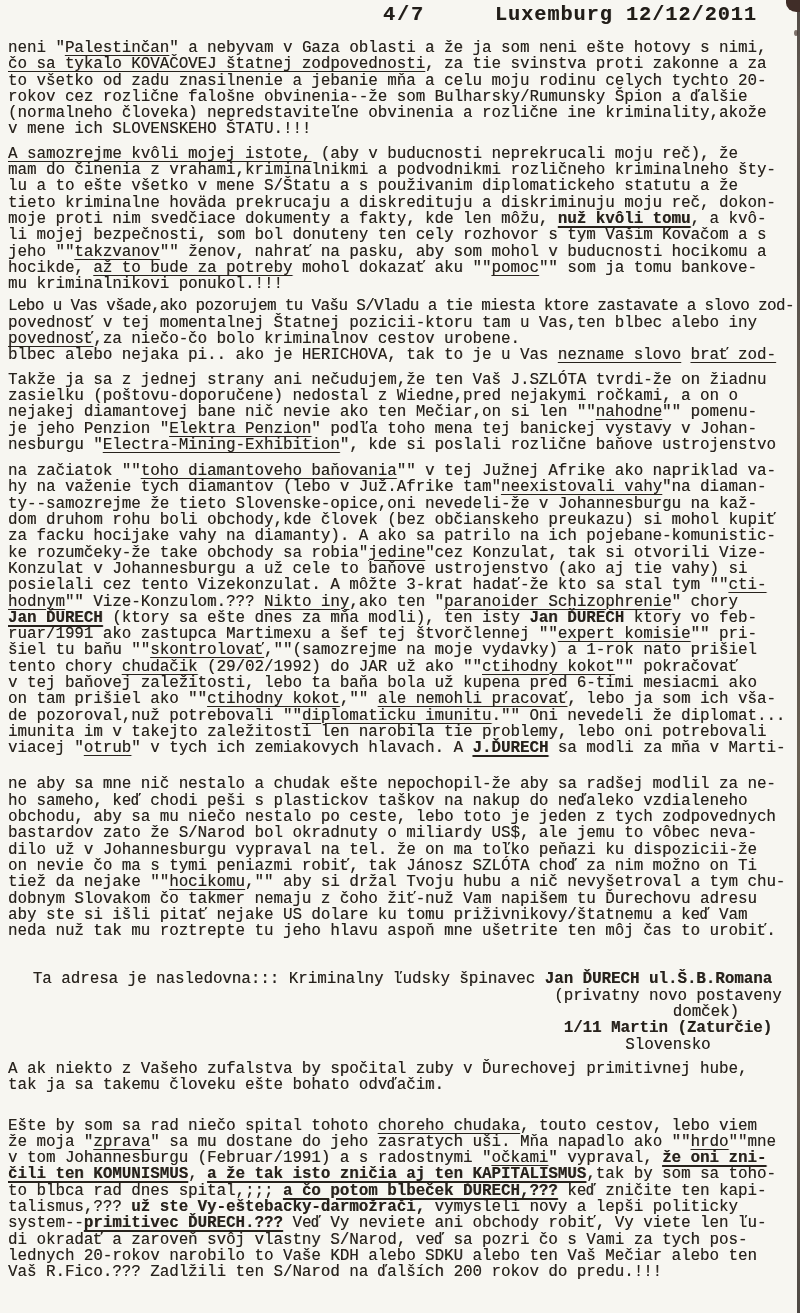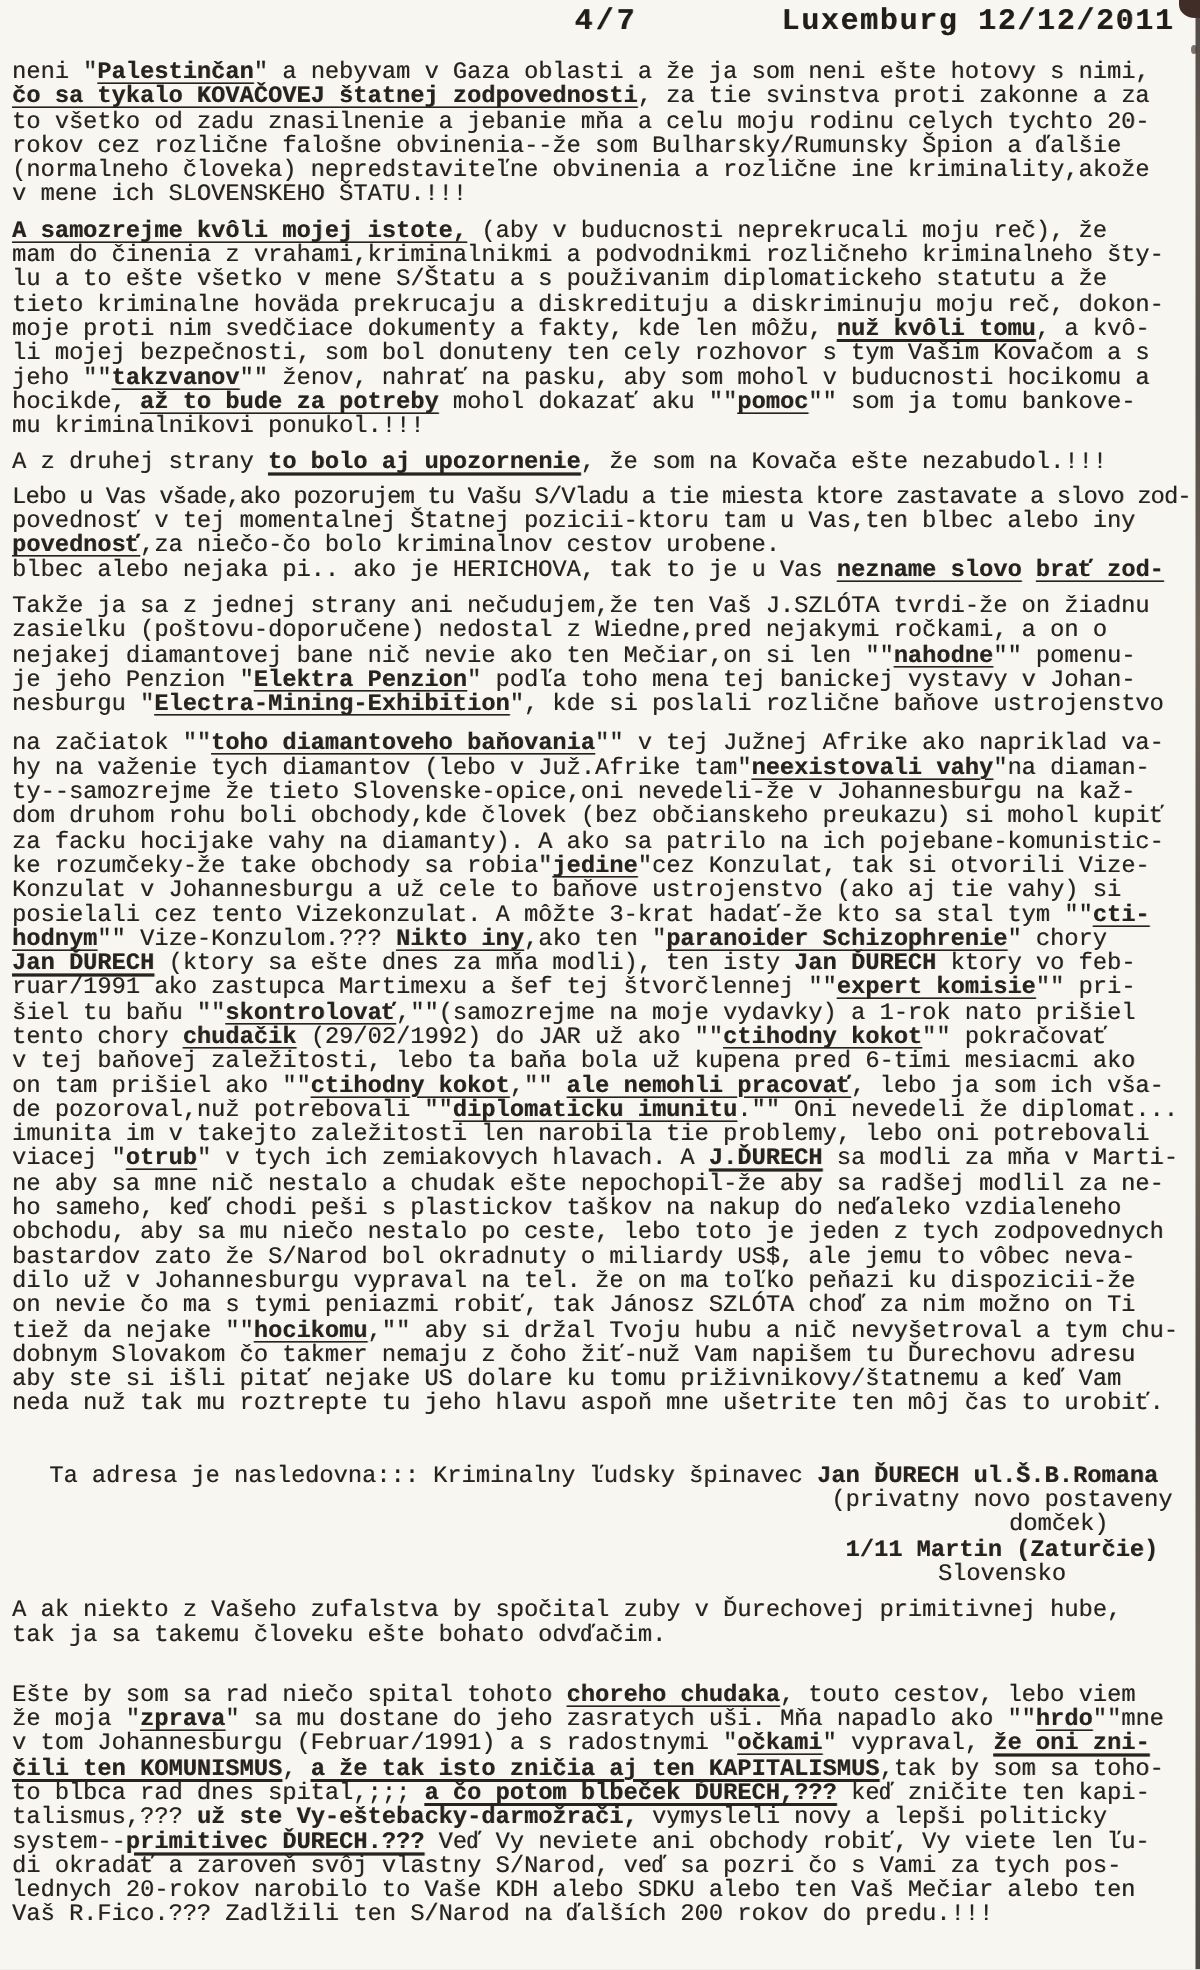--- a/index.html
+++ b/index.html
@@ -11,39 +11,39 @@
     font-family:"Liberation Mono","DejaVu Sans Mono",monospace;
     color:#27221c;
   }
   .hdr-pagenum{
     position:absolute;left:383px;top:3px;
     font-size:20px;font-weight:bold;letter-spacing:2px;
     white-space:pre;color:#211d18;
     text-shadow:0.5px 0 0 rgba(33,29,24,.6);
   }
   .hdr-date{
-    position:absolute;left:521px;top:3px;
+    position:absolute;left:495px;top:3px;
     font-size:20px;font-weight:600;letter-spacing:1.1px;
     white-space:pre;color:#211d18;
     text-shadow:0.4px 0 0 rgba(33,29,24,.55);
   }
   .document{
     position:absolute;left:8px;top:40px;width:789px;
   }
   .para{margin:0;}
   .line{
     white-space:pre;
     font-size:15.8px;
     line-height:16.3px;
     height:16.3px;
     text-shadow:0.35px 0 0 rgba(39,34,28,.5);
   }
   .line.tight{letter-spacing:-0.55px;}
   .s-p{}
-  .s-u{text-decoration:underline;text-decoration-thickness:1.3px;text-underline-offset:2.5px;font-weight:bold;}
+  .s-u{text-decoration:underline;text-decoration-thickness:1.3px;text-underline-offset:2.5px;}
   .s-b{font-weight:bold;}
   .s-bu{font-weight:bold;text-decoration:underline;text-decoration-thickness:1.5px;text-underline-offset:2.5px;}
   .scan-edge{
     position:absolute;top:0;right:0;width:3px;height:1313px;
     background:linear-gradient(180deg,
       #332b26 0%, #4b423a 8%, #36302a 20%, #55493e 32%, #3a332c 45%,
       #514739 58%, #352e28 70%, #4e443a 84%, #2f2a25 100%);
     opacity:.85;
   }
   .scan-corner{
@@ -75,23 +75,20 @@
         <div class="line"><span class="s-u">A samozrejme kvôli mojej istote,</span><span class="s-p"> (aby v buducnosti neprekrucali moju reč), že</span></div>
         <div class="line"><span class="s-p">mam do činenia z vrahami,kriminalnikmi a podvodnikmi rozličneho kriminalneho šty-</span></div>
         <div class="line"><span class="s-p">lu a to ešte všetko v mene S/Štatu a s použivanim diplomatickeho statutu a že</span></div>
         <div class="line"><span class="s-p">tieto kriminalne hoväda prekrucaju a diskredituju a diskriminuju moju reč, dokon-</span></div>
         <div class="line"><span class="s-p">moje proti nim svedčiace dokumenty a fakty, kde len môžu, </span><span class="s-bu">nuž kvôli tomu</span><span class="s-p">, a kvô-</span></div>
         <div class="line"><span class="s-p">li mojej bezpečnosti, som bol donuteny ten cely rozhovor s tym Vašim Kovačom a s</span></div>
         <div class="line"><span class="s-p">jeho ""</span><span class="s-u">takzvanov</span><span class="s-p">"" ženov, nahrať na pasku, aby som mohol v buducnosti hocikomu a</span></div>
         <div class="line"><span class="s-p">hocikde, </span><span class="s-u">až to bude za potreby</span><span class="s-p"> mohol dokazať aku ""</span><span class="s-u">pomoc</span><span class="s-p">"" som ja tomu bankove-</span></div>
         <div class="line"><span class="s-p">mu kriminalnikovi ponukol.!!!</span></div>
       </div>
-      <div class="para" style="margin-top: 8px;">
-        <div class="line"><span class="s-p">A z druhej strany </span><span class="s-bu">to bolo aj upozornenie</span><span class="s-p">, že som na Kovača ešte nezabudol.!!!</span></div>
-      </div>
       <div class="para" style="margin-top: 6px;">
         <div class="line tight"><span class="s-p">Lebo u Vas všade,ako pozorujem tu Vašu S/Vladu a tie miesta ktore zastavate a slovo zod-</span></div>
         <div class="line"><span class="s-p">povednosť v tej momentalnej Štatnej pozicii-ktoru tam u Vas,ten blbec alebo iny</span></div>
         <div class="line"><span class="s-u">povednosť</span><span class="s-p">,za niečo-čo bolo kriminalnov cestov urobene.</span></div>
         <div class="line"><span class="s-p">blbec alebo nejaka pi.. ako je HERICHOVA, tak to je u Vas </span><span class="s-u">nezname slovo</span><span class="s-p"> </span><span class="s-u">brať zod-</span></div>
       </div>
       <div class="para" style="margin-top: 8px;">
         <div class="line"><span class="s-p">Takže ja sa z jednej strany ani nečudujem,že ten Vaš J.SZLÓTA tvrdi-že on žiadnu</span></div>
         <div class="line"><span class="s-p">zasielku (poštovu-doporučene) nedostal z Wiedne,pred nejakymi ročkami, a on o</span></div>
         <div class="line"><span class="s-p">nejakej diamantovej bane nič nevie ako ten Mečiar,on si len ""</span><span class="s-u">nahodne</span><span class="s-p">"" pomenu-</span></div>
@@ -111,21 +108,21 @@
         <div class="line"><span class="s-bu">Jan ĎURECH</span><span class="s-p"> (ktory sa ešte dnes za mňa modli), ten isty </span><span class="s-b">Jan ĎURECH</span><span class="s-p"> ktory vo feb-</span></div>
         <div class="line"><span class="s-p">ruar/1991 ako zastupca Martimexu a šef tej štvorčlennej ""</span><span class="s-u">expert komisie</span><span class="s-p">"" pri-</span></div>
         <div class="line"><span class="s-p">šiel tu baňu ""</span><span class="s-u">skontrolovať</span><span class="s-p">,""(samozrejme na moje vydavky) a 1-rok nato prišiel</span></div>
         <div class="line"><span class="s-p">tento chory </span><span class="s-u">chudačik</span><span class="s-p"> (29/02/1992) do JAR už ako ""</span><span class="s-u">ctihodny kokot</span><span class="s-p">"" pokračovať</span></div>
         <div class="line"><span class="s-p">v tej baňovej zaležitosti, lebo ta baňa bola už kupena pred 6-timi mesiacmi ako</span></div>
         <div class="line"><span class="s-p">on tam prišiel ako ""</span><span class="s-u">ctihodny kokot</span><span class="s-p">,"" </span><span class="s-u">ale nemohli pracovať</span><span class="s-p">, lebo ja som ich vša-</span></div>
         <div class="line"><span class="s-p">de pozoroval,nuž potrebovali ""</span><span class="s-u">diplomaticku imunitu</span><span class="s-p">."" Oni nevedeli že diplomat...</span></div>
         <div class="line"><span class="s-p">imunita im v takejto zaležitosti len narobila tie problemy, lebo oni potrebovali</span></div>
         <div class="line"><span class="s-p">viacej "</span><span class="s-u">otrub</span><span class="s-p">" v tych ich zemiakovych hlavach. A </span><span class="s-bu">J.ĎURECH</span><span class="s-p"> sa modli za mňa v Marti-</span></div>
       </div>
-      <div class="para" style="margin-top: 0;">
+      <div class="para" style="margin-top: 20px;">
         <div class="line"><span class="s-p">ne aby sa mne nič nestalo a chudak ešte nepochopil-že aby sa radšej modlil za ne-</span></div>
         <div class="line"><span class="s-p">ho sameho, keď chodi peši s plastickov taškov na nakup do neďaleko vzdialeneho</span></div>
         <div class="line"><span class="s-p">obchodu, aby sa mu niečo nestalo po ceste, lebo toto je jeden z tych zodpovednych</span></div>
         <div class="line"><span class="s-p">bastardov zato že S/Narod bol okradnuty o miliardy US$, ale jemu to vôbec neva-</span></div>
         <div class="line"><span class="s-p">dilo už v Johannesburgu vypraval na tel. že on ma toľko peňazi ku dispozicii-že</span></div>
         <div class="line"><span class="s-p">on nevie čo ma s tymi peniazmi robiť, tak Jánosz SZLÓTA choď za nim možno on Ti</span></div>
         <div class="line"><span class="s-p">tiež da nejake ""</span><span class="s-u">hocikomu</span><span class="s-p">,"" aby si držal Tvoju hubu a nič nevyšetroval a tym chu-</span></div>
         <div class="line"><span class="s-p">dobnym Slovakom čo takmer nemaju z čoho žiť-nuž Vam napišem tu Ďurechovu adresu</span></div>
         <div class="line"><span class="s-p">aby ste si išli pitať nejake US dolare ku tomu priživnikovy/štatnemu a keď Vam</span></div>
         <div class="line"><span class="s-p">neda nuž tak mu roztrepte tu jeho hlavu aspoň mne ušetrite ten môj čas to urobiť.</span></div>

